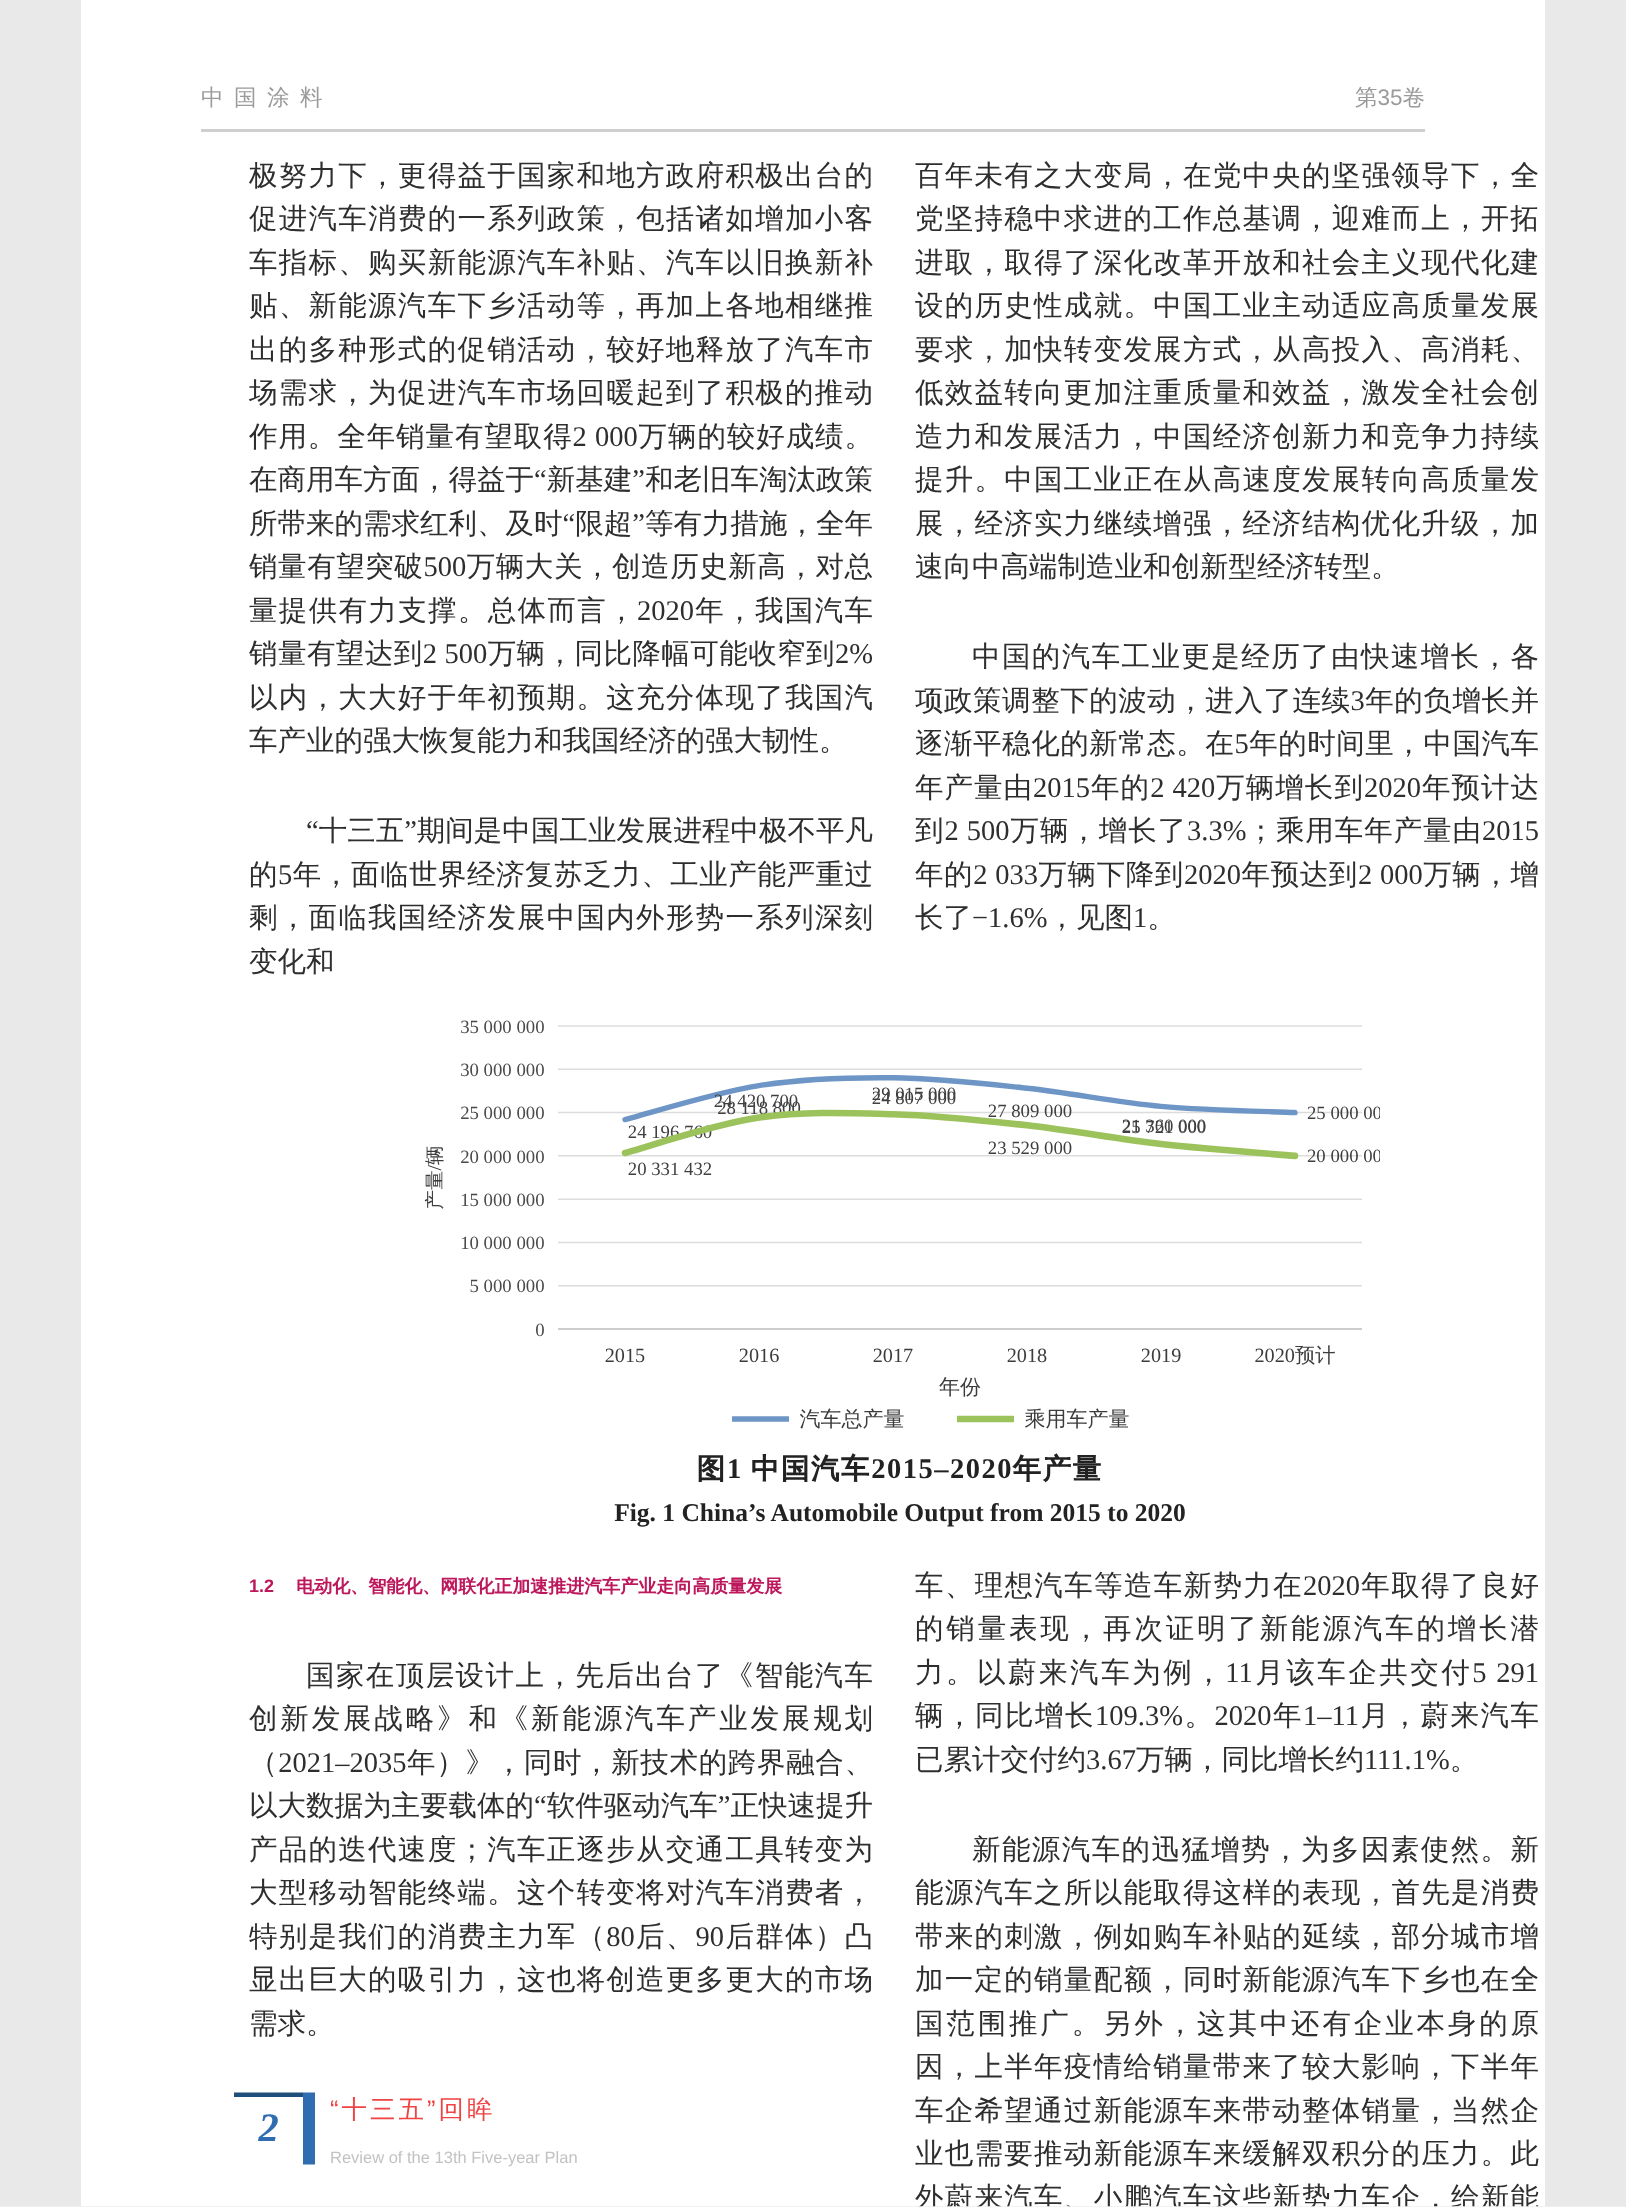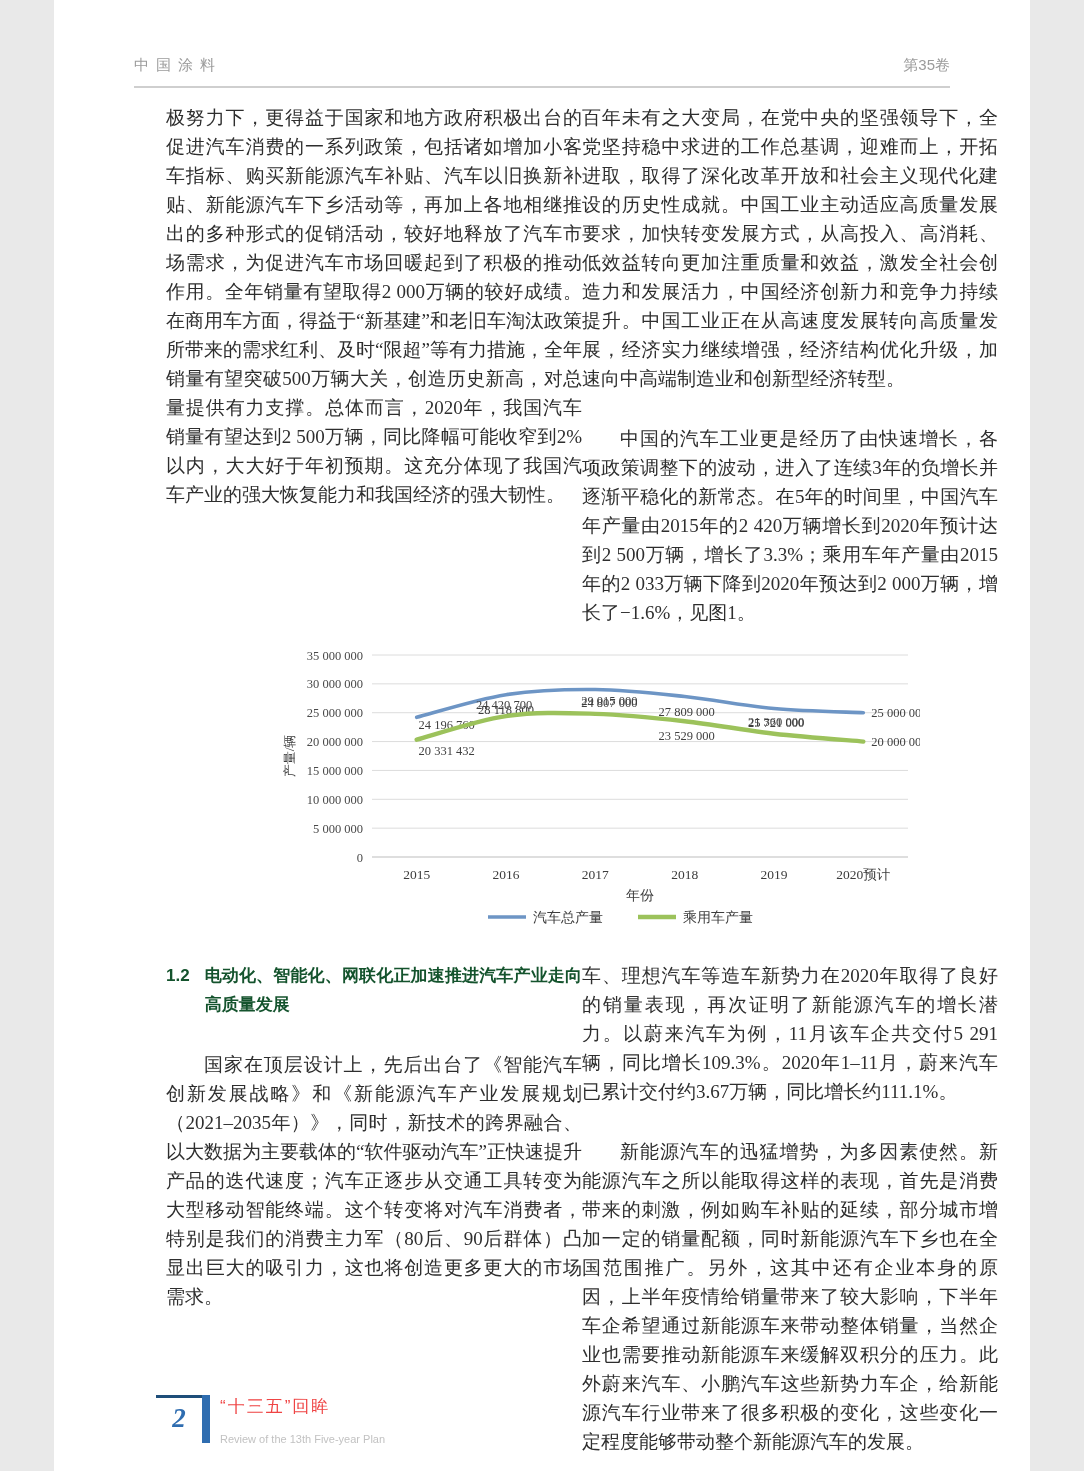--- a/index.html
+++ b/index.html
@@ -8,27 +8,27 @@
     font-family:"Liberation Serif","DejaVu Serif",serif;color:#2e2e2e;overflow:hidden;
   }
   .page-header{
     position:absolute;top:56px;left:80px;right:80px;
     display:flex;justify-content:space-between;align-items:flex-end;
     color:#9b9b9b;font-size:15px;font-family:"Liberation Sans","DejaVu Sans",sans-serif;
   }
   .journal-name{letter-spacing:7px;}
   .header-rule{position:absolute;top:86px;left:80px;right:80px;height:2px;background:#cfcfcf;}
   main{position:absolute;top:103px;left:112px;right:112px;}
-  .two-col{display:flex;}
+  .two-col{display:flex;gap:28px;}
   .col{width:416px;flex:0 0 416px;}
   .para{margin:0;font-size:19px;line-height:29px;text-align:justify;}
   .para.indent{text-indent:2em;margin-top:31px;}
   .sec-heading{
-    display:flex;gap:15px;margin:0;color:#14532d;font-weight:bold;
-    font-size:17px;line-height:29px;font-family:"Liberation Sans","DejaVu Sans",sans-serif;
+    display:flex;gap:15px;margin:0;color:#be185d;font-weight:bold;
+    font-size:12px;line-height:29px;font-family:"Liberation Sans","DejaVu Sans",sans-serif;
   }
   .sec-num{flex:0 0 auto;}
   .sec-text{flex:1;text-align:justify;}
   figure{margin:18px 0 0 114px;width:640px;}
   figure svg{display:block;}
   figcaption{text-align:center;font-weight:bold;color:#222;}
   .cap-zh{font-size:19px;letter-spacing:1px;}
   .cap-en{font-size:17px;margin-top:7px;font-family:"Liberation Serif","DejaVu Serif",serif;}
   .section-bottom{margin-top:24px;}
   .page-footer{position:absolute;left:102px;bottom:26px;display:flex;align-items:flex-start;}
@@ -50,20 +50,21 @@
     <span class="journal-name">中国涂料</span>
     <span class="volume-label">第35卷</span>
   </header>
   <div class="header-rule"></div>
 
   <main>
 
     <section class="two-col">
       <div class="col">
           <p class="para">极努力下，更得益于国家和地方政府积极出台的促进汽车消费的一系列政策，包括诸如增加小客车指标、购买新能源汽车补贴、汽车以旧换新补贴、新能源汽车下乡活动等，再加上各地相继推出的多种形式的促销活动，较好地释放了汽车市场需求，为促进汽车市场回暖起到了积极的推动作用。全年销量有望取得2 000万辆的较好成绩。在商用车方面，得益于“新基建”和老旧车淘汰政策所带来的需求红利、及时“限超”等有力措施，全年销量有望突破500万辆大关，创造历史新高，对总量提供有力支撑。总体而言，2020年，我国汽车销量有望达到2 500万辆，同比降幅可能收窄到2%以内，大大好于年初预期。这充分体现了我国汽车产业的强大恢复能力和我国经济的强大韧性。</p>
+          <p class="para indent">“十三五”期间是中国工业发展进程中极不平凡的5年，面临世界经济复苏乏力、工业产能严重过剩，面临我国经济发展中国内外形势一系列深刻变化和</p>
         </div>
       <div class="col">
           <p class="para">百年未有之大变局，在党中央的坚强领导下，全党坚持稳中求进的工作总基调，迎难而上，开拓进取，取得了深化改革开放和社会主义现代化建设的历史性成就。中国工业主动适应高质量发展要求，加快转变发展方式，从高投入、高消耗、低效益转向更加注重质量和效益，激发全社会创造力和发展活力，中国经济创新力和竞争力持续提升。中国工业正在从高速度发展转向高质量发展，经济实力继续增强，经济结构优化升级，加速向中高端制造业和创新型经济转型。</p>
           <p class="para indent">中国的汽车工业更是经历了由快速增长，各项政策调整下的波动，进入了连续3年的负增长并逐渐平稳化的新常态。在5年的时间里，中国汽车年产量由2015年的2 420万辆增长到2020年预计达到2 500万辆，增长了3.3%；乘用车年产量由2015年的2 033万辆下降到2020年预达到2 000万辆，增长了−1.6%，见图1。</p>
         </div>
     </section>
 
     <figure>
       <svg id="chart-svg" width="640" height="292" viewBox="0 0 640 292">
           <line x1="92" y1="212" x2="628" y2="212" stroke="#bdbdbd" stroke-width="1"></line>
@@ -102,20 +103,24 @@
           <text x="224" y="64.05767428571428" text-anchor="middle" font-size="12.5" fill="#3f3f3f" font-family="&quot;Liberation Serif&quot;,&quot;DejaVu Serif&quot;,serif">24 420 700</text>
           <text x="329.33333333333337" y="61.82817142857144" text-anchor="middle" font-size="12.5" fill="#3f3f3f" font-family="&quot;Liberation Serif&quot;,&quot;DejaVu Serif&quot;,serif">24 807 000</text>
           <text x="406.6666666666667" y="95.20405714285715" text-anchor="middle" font-size="12.5" fill="#3f3f3f" font-family="&quot;Liberation Serif&quot;,&quot;DejaVu Serif&quot;,serif">23 529 000</text>
           <text x="496" y="80.72228571428572" text-anchor="middle" font-size="12.5" fill="#3f3f3f" font-family="&quot;Liberation Serif&quot;,&quot;DejaVu Serif&quot;,serif">21 360 000</text>
           <text x="591.3333333333333" y="100.57142857142857" text-anchor="start" font-size="12.5" fill="#3f3f3f" font-family="&quot;Liberation Serif&quot;,&quot;DejaVu Serif&quot;,serif">20 000 000</text>
           <line x1="208" y1="272" x2="246" y2="272" stroke="#6d95c5" stroke-width="3.6"></line>
           <text x="253" y="276.5" font-size="14" fill="#3c3c3c" font-family="&quot;Liberation Serif&quot;,&quot;DejaVu Serif&quot;,serif">汽车总产量</text>
           <line x1="358" y1="272" x2="396" y2="272" stroke="#9cc25b" stroke-width="4.4"></line>
           <text x="403" y="276.5" font-size="14" fill="#3c3c3c" font-family="&quot;Liberation Serif&quot;,&quot;DejaVu Serif&quot;,serif">乘用车产量</text>
         </svg>
+      <figcaption>
+        <div class="cap-zh">图1  中国汽车2015–2020年产量</div>
+        <div class="cap-en">Fig. 1  China’s Automobile Output from 2015 to 2020</div>
+      </figcaption>
     </figure>
 
     <section class="two-col section-bottom">
       <div class="col">
           <div class="sec-heading">
             <span class="sec-num">1.2</span>
             <span class="sec-text">电动化、智能化、网联化正加速推进汽车产业走向高质量发展</span>
           </div>
           <p class="para indent">国家在顶层设计上，先后出台了《智能汽车创新发展战略》和《新能源汽车产业发展规划（2021–2035年）》，同时，新技术的跨界融合、以大数据为主要载体的“软件驱动汽车”正快速提升产品的迭代速度；汽车正逐步从交通工具转变为大型移动智能终端。这个转变将对汽车消费者，特别是我们的消费主力军（80后、90后群体）凸显出巨大的吸引力，这也将创造更多更大的市场需求。</p>
         </div>

